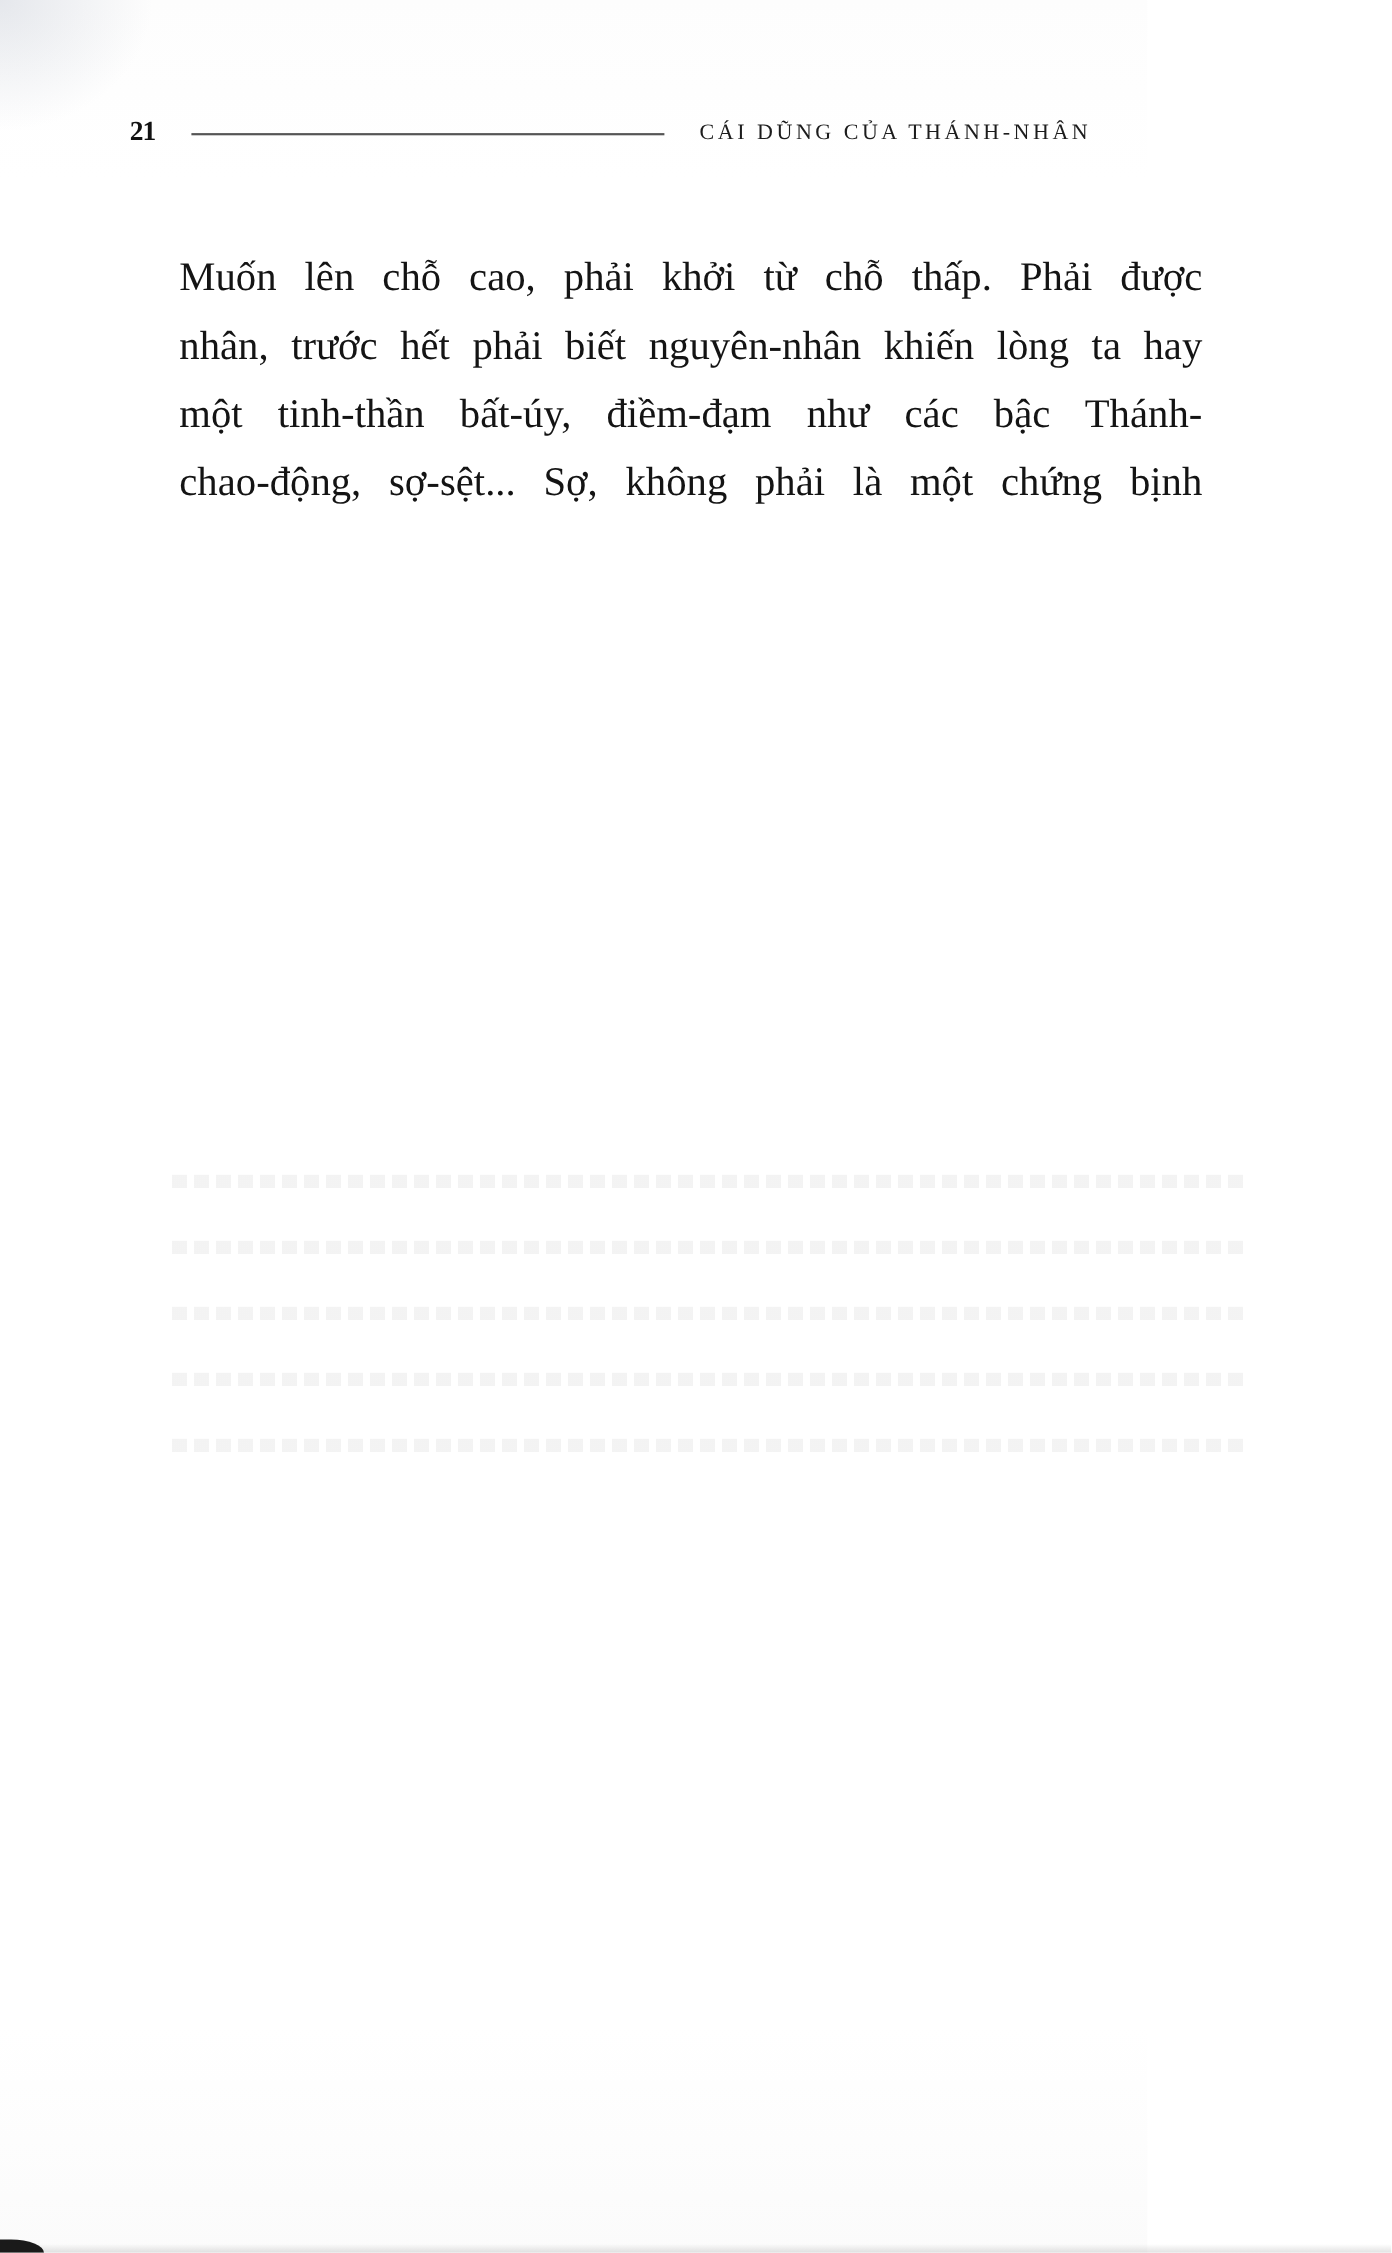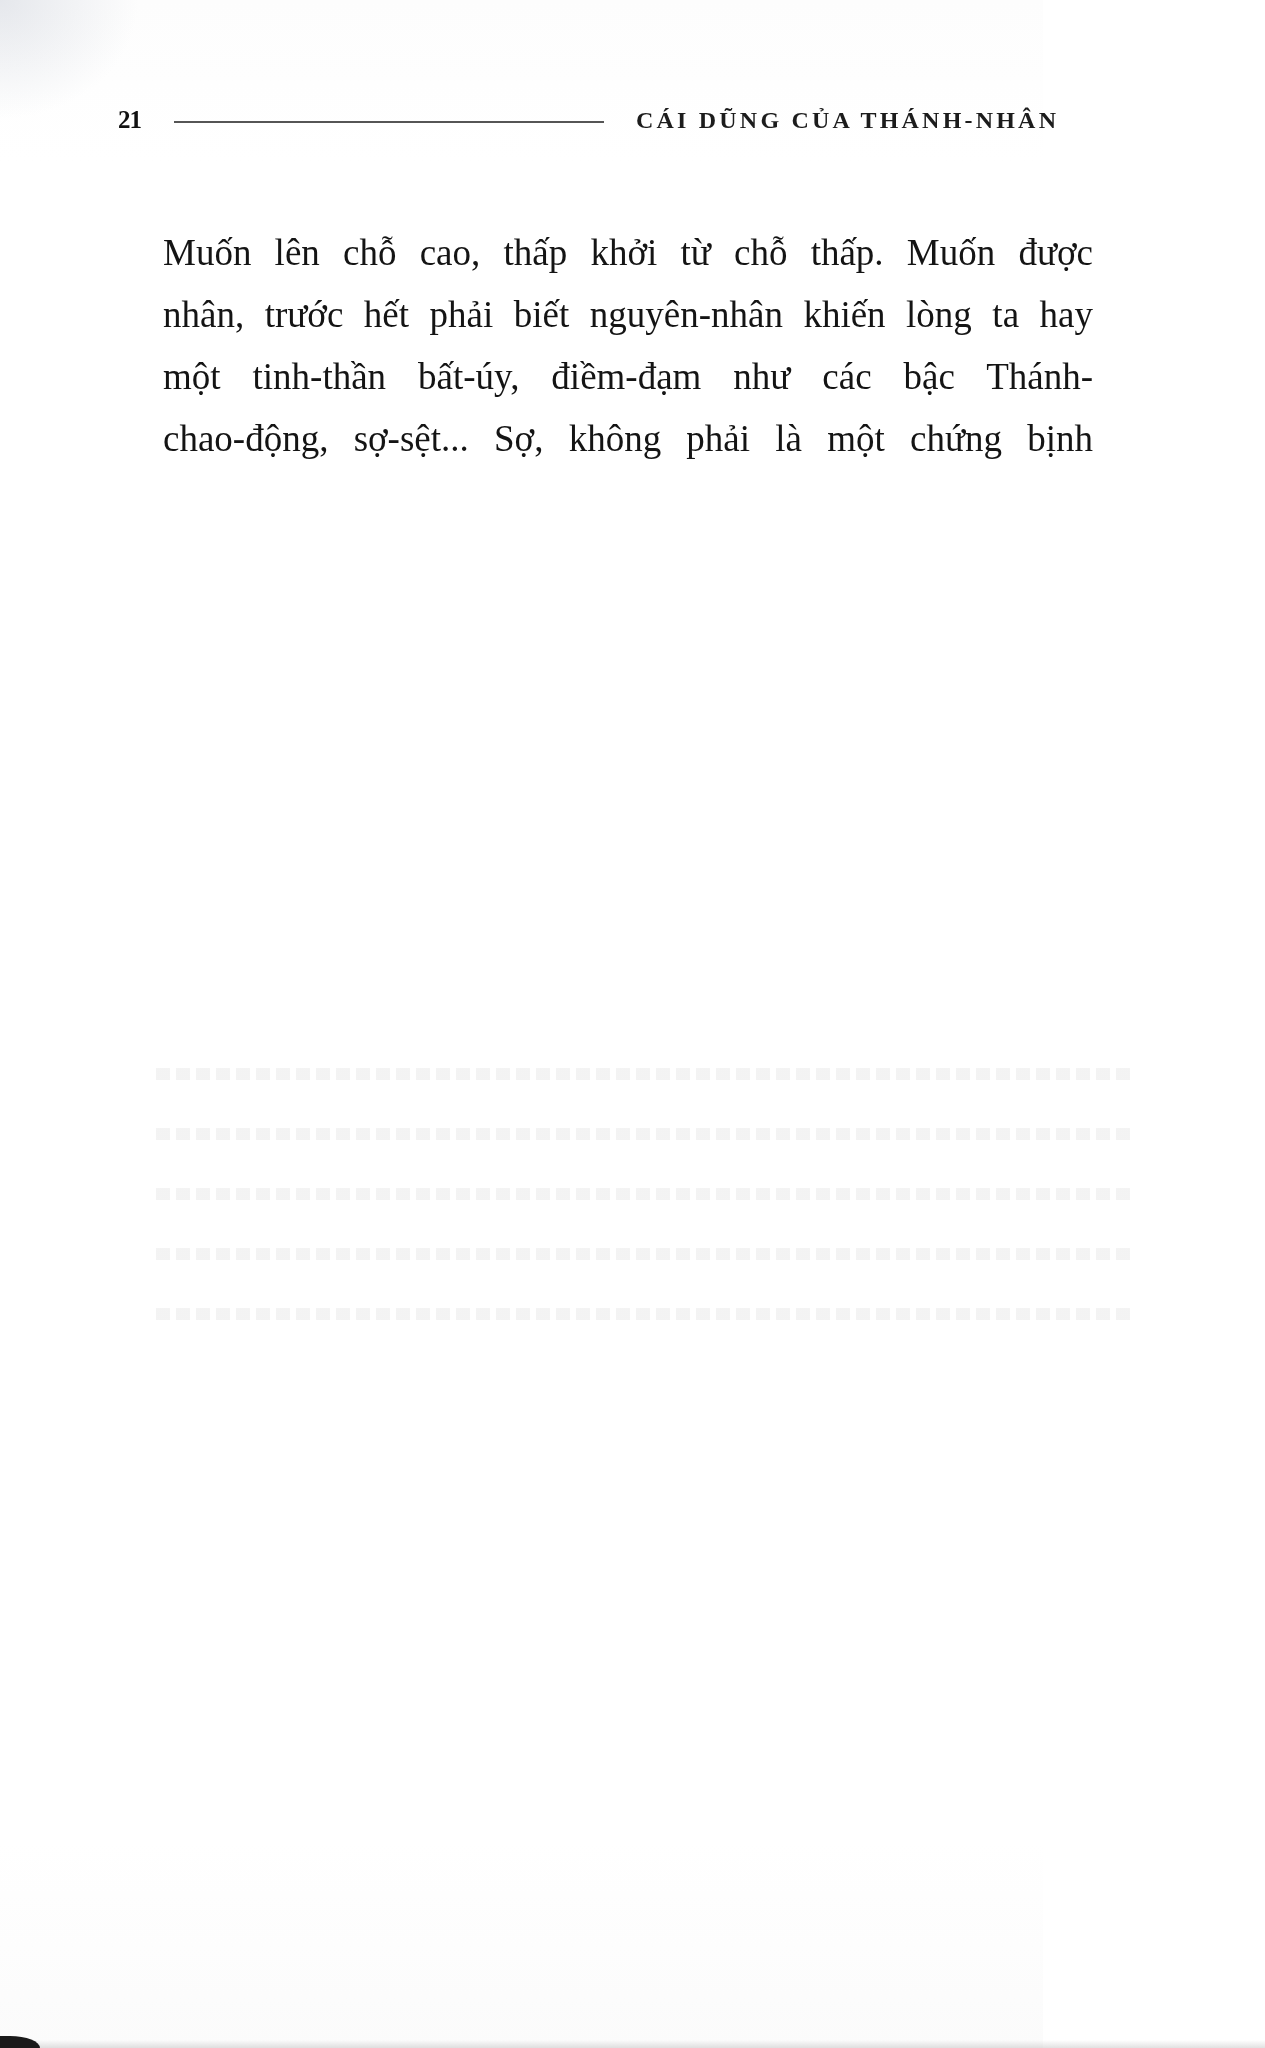--- a/index.html
+++ b/index.html
@@ -62,25 +62,24 @@
     .header-rule {
       width: 430px;
       height: 0;
       border-top: 2px solid #555;
       margin-left: 16px;
       margin-top: 4px;
     }
     .running-title {
       margin-left: 32px;
       font-family: "Liberation Serif", serif;
-      font-size: 24px;
+      font-size: 20px;
       letter-spacing: 3.2px;
       color: #1c1c1c;
       white-space: nowrap;
-      font-weight: bold;
     }
 
     
     .body-text {
       position: absolute;
       left: 163px;
       top: 222px;
       width: 930px;
       font-family: "Liberation Serif", serif;
       font-size: 37px;
@@ -154,21 +153,21 @@
   </div>
 
   <div class="running-header">
     <span class="page-number">21</span>
     <span class="header-rule"></span>
     <span class="running-title">CÁI DŨNG CỦA THÁNH-NHÂN</span>
   </div>
 
   <div class="body-text">
     <p class="para second">
-      <span class="line justify">Muốn lên chỗ cao, thấp khởi từ chỗ thấp. Muốn được</span>
+      <span class="line justify">Muốn lên chỗ cao, phải khởi từ chỗ thấp. Phải được</span>
       <span class="line justify">nhân, trước hết phải biết nguyên-nhân khiến lòng ta hay</span>
       <span class="line justify">một tinh-thần bất-úy, điềm-đạm như các bậc Thánh-</span>
       <span class="line justify">chao-động, sợ-sệt... Sợ, không phải là một chứng bịnh</span>
     </p>
   </div>
 
   <div class="bottom-edge"></div>
   <div class="bottom-corner"></div>
 </div>
 

